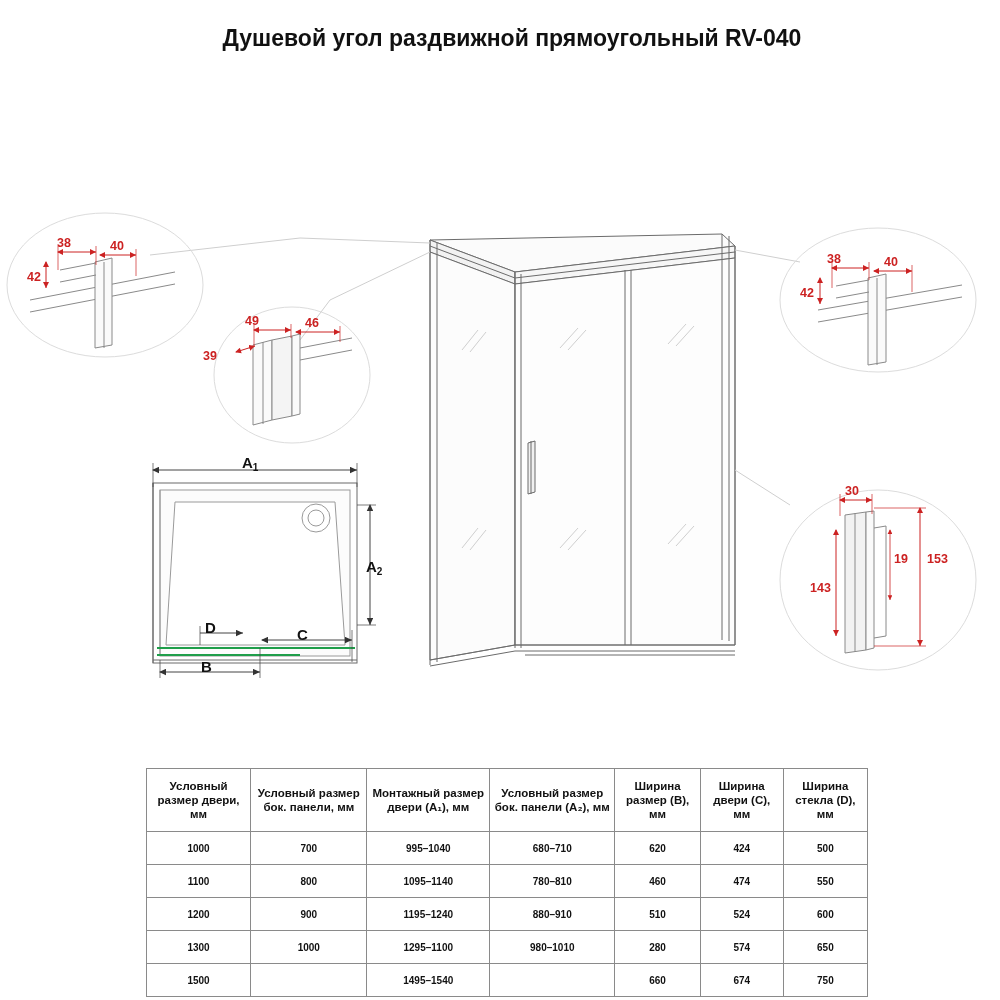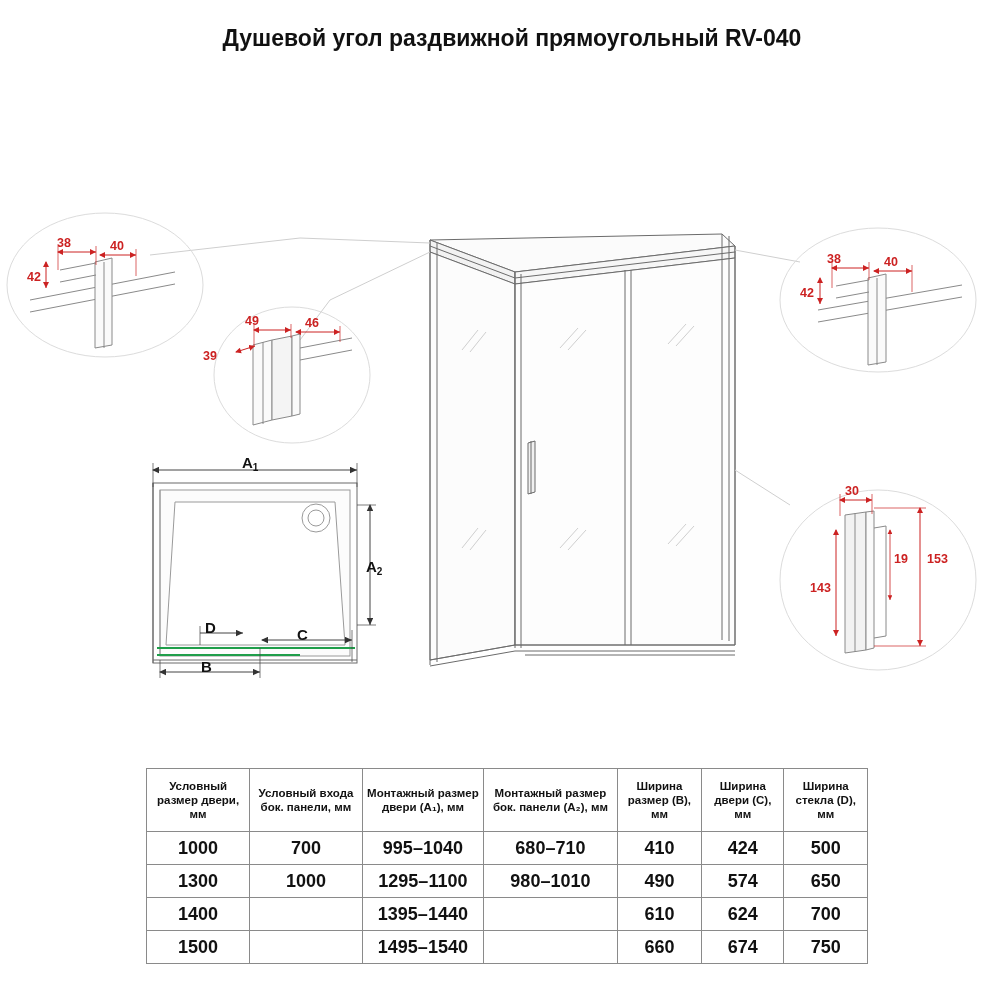--- a/index.html
+++ b/index.html
@@ -37,21 +37,21 @@
   .spec-table th{
     font-weight:bold;
     font-size:11.5px;
     line-height:14px;
     padding:7px 3px;
     height:48px;
     vertical-align:middle;
   }
   .spec-table td{
     font-weight:bold;
-    font-size:18px;
+    font-size:10px;
     height:26px;
     padding:3px 2px;
   }
 </style>
 </head>
 <body>
 
 <div class="title">
   <div>Душевой угол раздвижной прямоугольный RV-040</div>
 </div>
@@ -270,55 +270,64 @@
     <text x="201" y="672">B</text>
     <text x="297" y="640">C</text>
     <text x="205" y="633">D</text>
   </g>
 </svg>
 
 <table class="spec-table">
   <thead>
     <tr>
       <th>Условный размер двери, мм</th>
-      <th>Условный входа бок. панели, мм</th>
+      <th>Условный размер бок. панели, мм</th>
       <th>Монтажный размер двери (A₁), мм</th>
-      <th>Монтажный размер бок. панели (A₂), мм</th>
+      <th>Условный размер бок. панели (A₂), мм</th>
       <th>Ширина размер (B), мм</th>
       <th>Ширина двери (C), мм</th>
       <th>Ширина стекла (D), мм</th>
     </tr>
   </thead>
   <tbody>
     <tr>
       <td>1000</td>
       <td>700</td>
       <td>995–1040</td>
       <td>680–710</td>
-      <td>410</td>
+      <td>620</td>
       <td>424</td>
       <td>500</td>
+    </tr>
+    <tr>
+      <td>1100</td>
+      <td>800</td>
+      <td>1095–1140</td>
+      <td>780–810</td>
+      <td>460</td>
+      <td>474</td>
+      <td>550</td>
+    </tr>
+    <tr>
+      <td>1200</td>
+      <td>900</td>
+      <td>1195–1240</td>
+      <td>880–910</td>
+      <td>510</td>
+      <td>524</td>
+      <td>600</td>
     </tr>
     <tr>
       <td>1300</td>
       <td>1000</td>
       <td>1295–1100</td>
       <td>980–1010</td>
-      <td>490</td>
+      <td>280</td>
       <td>574</td>
       <td>650</td>
-    </tr>
-    <tr>
-      <td>1400</td>
-      <td></td>
-      <td>1395–1440</td>
-      <td></td>
-      <td>610</td>
-      <td>624</td>
-      <td>700</td>
     </tr>
     <tr>
       <td>1500</td>
       <td></td>
       <td>1495–1540</td>
       <td></td>
       <td>660</td>
       <td>674</td>
       <td>750</td>
     </tr>

